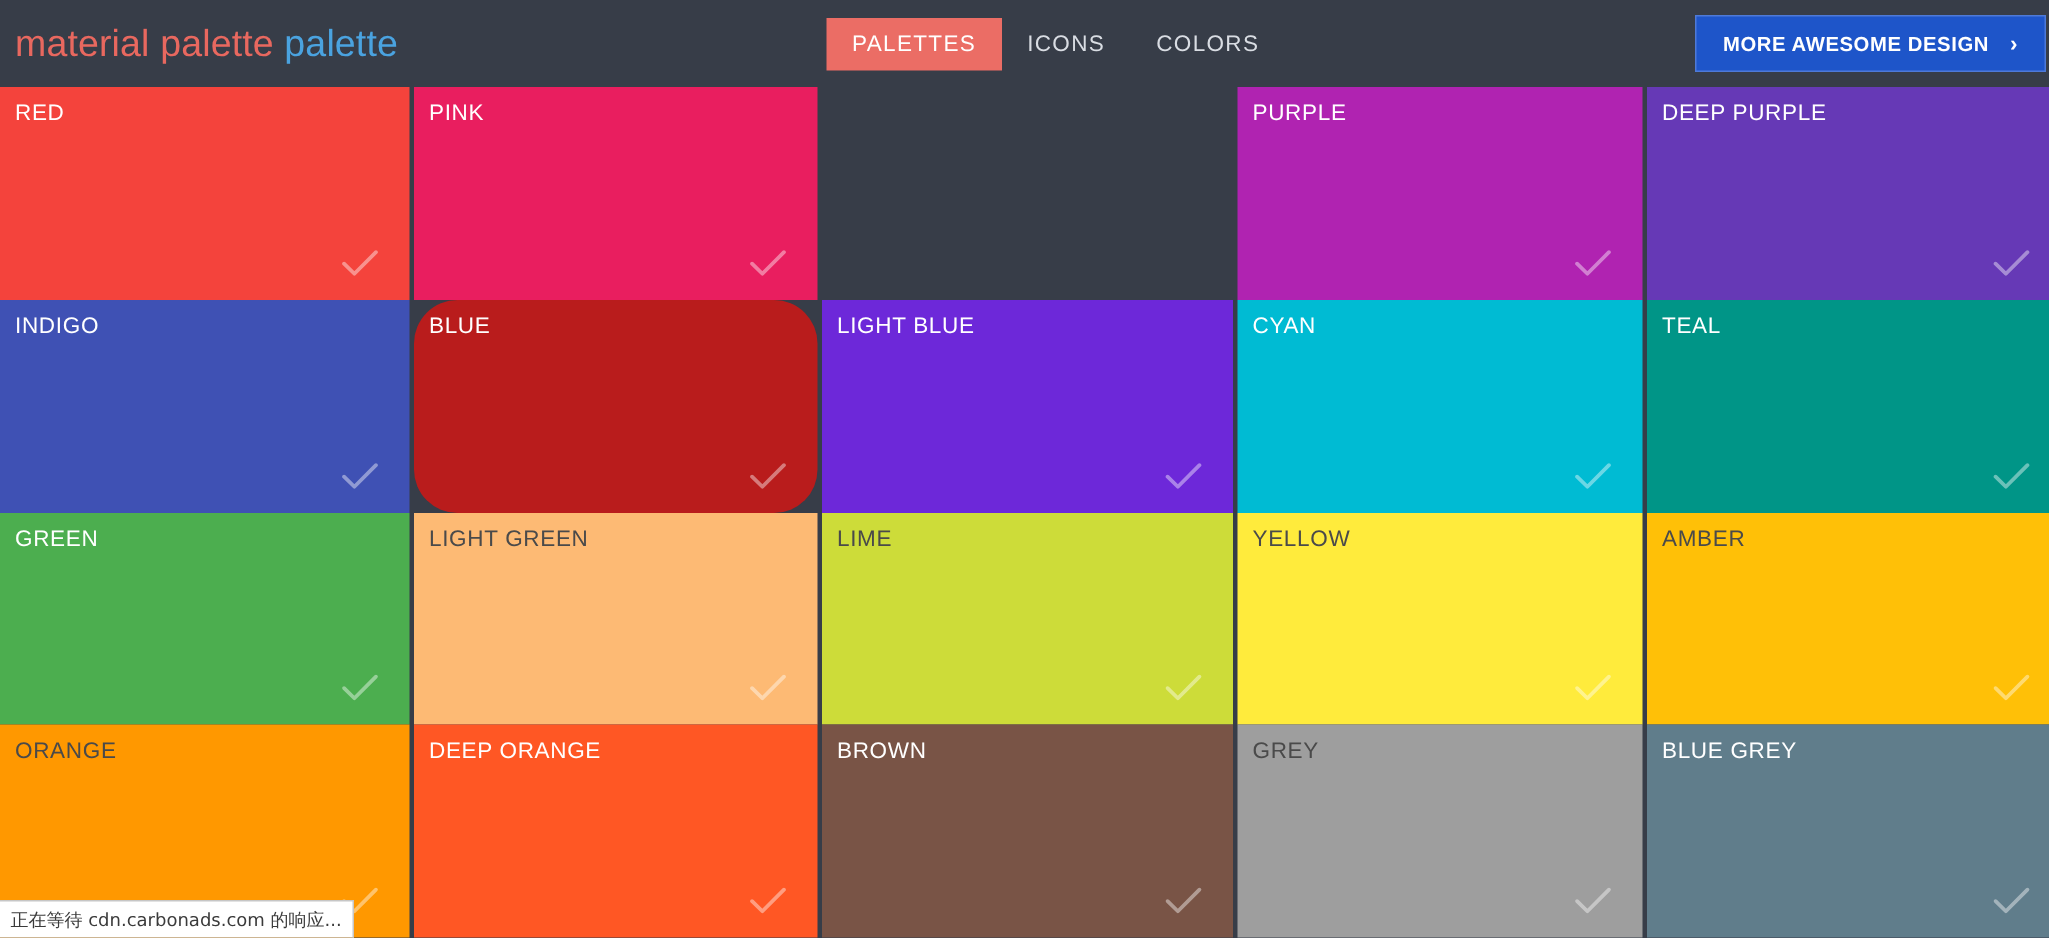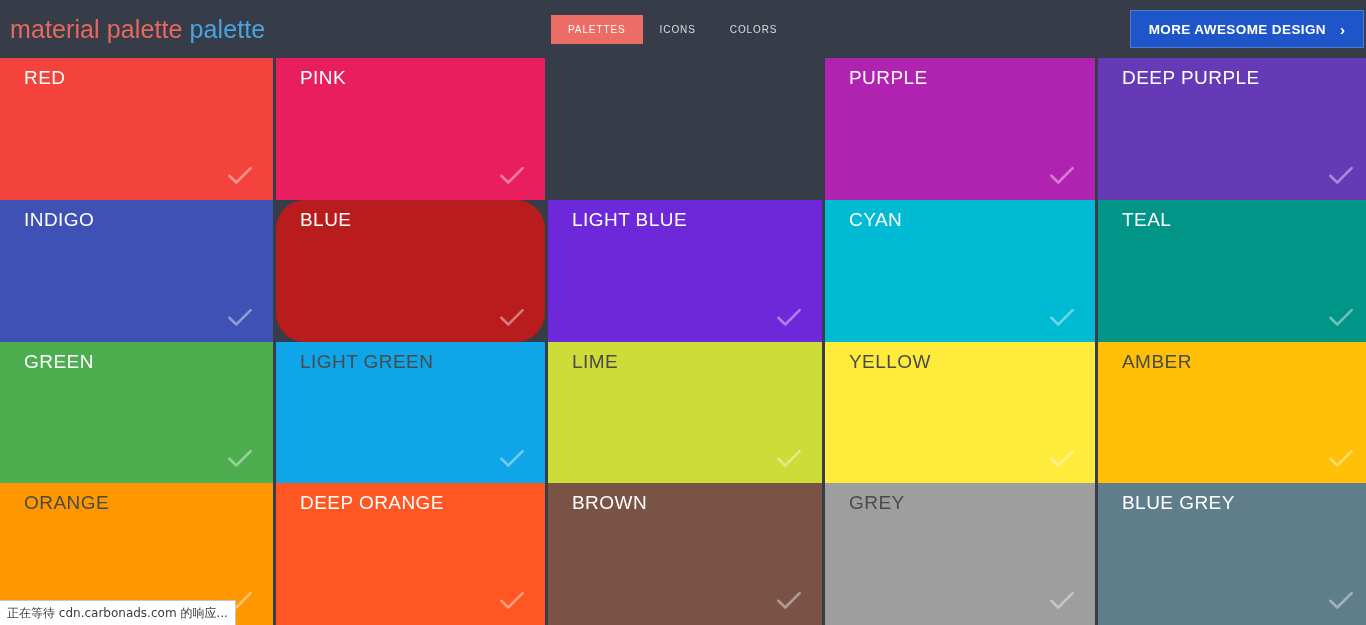--- a/index.html
+++ b/index.html
@@ -26,21 +26,21 @@
   }
   .logo .lg-a { color:#e8685f; }
   .logo .lg-b { color:#4aa3e0; }
 
   .nav {
     position:absolute; left:551px; top:0;
     height:58px;
     display:flex; align-items:center;
   }
   .nav-item {
-    font-size:10px;
+    font-size:15px;
     letter-spacing:0.9px;
     color:#d9dde3;
     padding:9px 17px;
     white-space:nowrap;
     cursor:pointer;
   }
   .nav-item.active {
     background:#eb6d65;
     color:#ffffff;
   }
@@ -82,24 +82,23 @@
   }
   .tile {
     position:relative;
     overflow:hidden;
     cursor:pointer;
   }
   .tile.empty { cursor:default; }
   .tile-label {
     position:absolute;
     left:10px; top:9px;
-    font-size:19px;
+    font-size:15px;
     letter-spacing:0.45px;
     white-space:nowrap;
-    margin-left:14px;
   }
   .tile-check {
     position:absolute;
     right:18px; bottom:10px;
     width:30px; height:30px;
     opacity:0.42;
   }
   .tile-check svg { display:block; width:30px; height:30px; }
 
   
@@ -218,21 +217,21 @@
       </div>
     </div>
     <div class="tile" style="background: rgb(76, 174, 79);">
       <div class="tile-label" style="color: rgb(255, 255, 255);">GREEN</div>
       <div class="tile-check">
         <svg viewBox="0 0 24 24">
           <path d="M3.5 12.6 L9 18 L20.5 6.5" fill="none" stroke="#ffffff" stroke-width="2" stroke-linecap="round" stroke-linejoin="round"></path>
         </svg>
       </div>
     </div>
-    <div class="tile" style="background: #0ea5e9;">
+    <div class="tile" style="background: #fdba74;">
       <div class="tile-label" style="color: rgb(74, 74, 74);">LIGHT GREEN</div>
       <div class="tile-check">
         <svg viewBox="0 0 24 24">
           <path d="M3.5 12.6 L9 18 L20.5 6.5" fill="none" stroke="#ffffff" stroke-width="2" stroke-linecap="round" stroke-linejoin="round"></path>
         </svg>
       </div>
     </div>
     <div class="tile" style="background: rgb(205, 220, 57);">
       <div class="tile-label" style="color: rgb(74, 74, 74);">LIME</div>
       <div class="tile-check">

